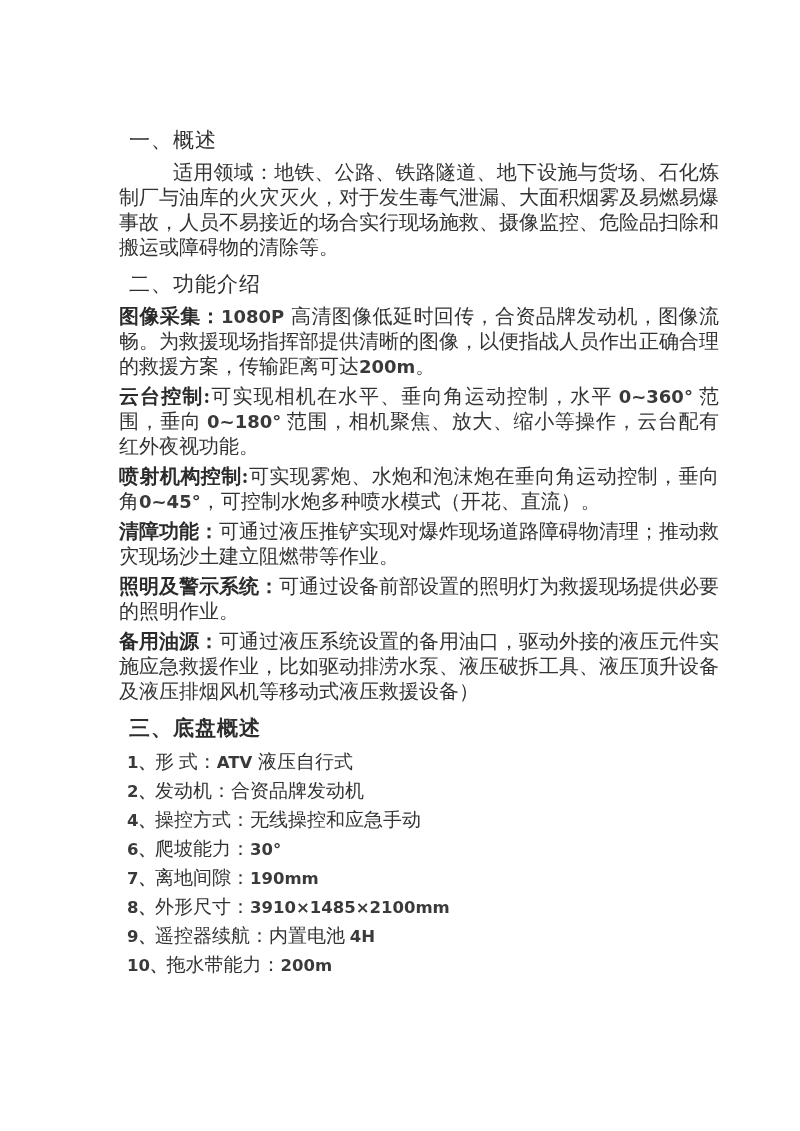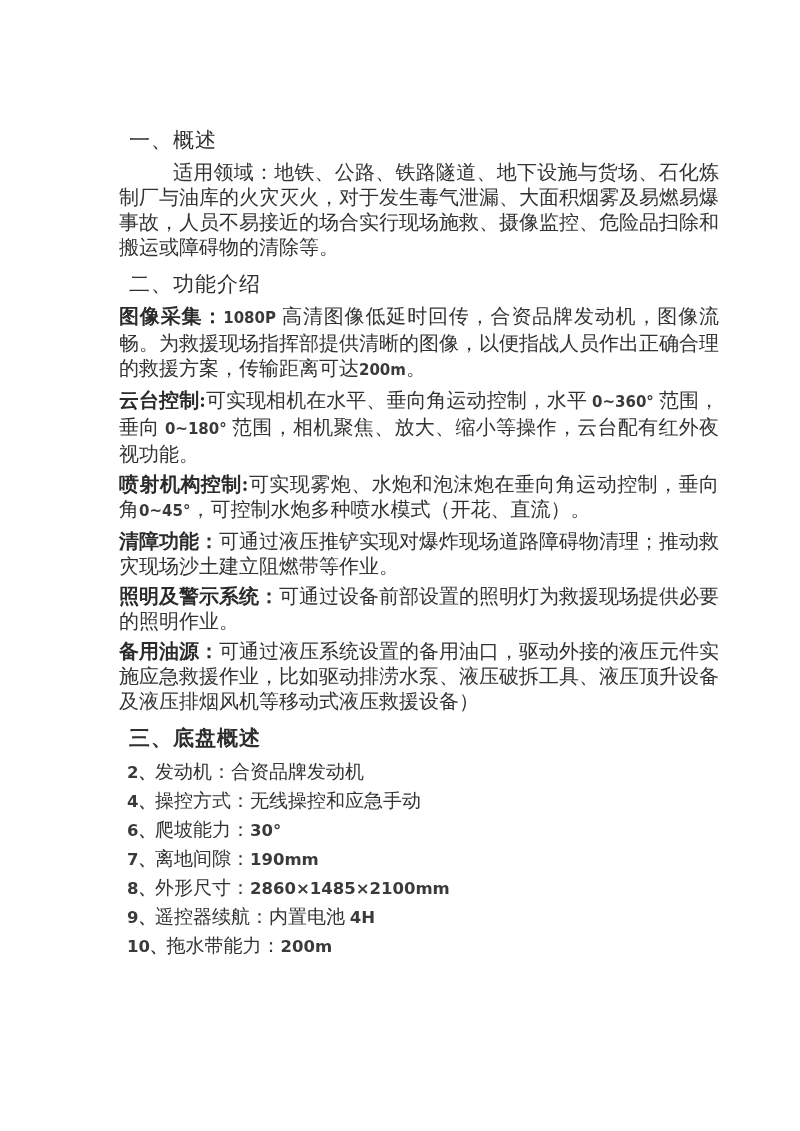--- a/index.html
+++ b/index.html
@@ -49,21 +49,21 @@
   .seg-normal {
     font-weight: 400;
   }
   .seg-bold {
     font-weight: 700;
     color: #2b2b2b;
   }
   .seg-sans {
     font-family: "DejaVu Sans", "Liberation Sans", sans-serif;
     font-weight: 600;
-    font-size: 15px;
+    font-size: 18px;
     color: #3a3a3a;
   }
   .list-item {
     font-size: 19px;
     line-height: 28px;
     padding-left: 8px;
     margin: 0;
     white-space: pre-wrap;
   }
   .list-item .seg-sans {
@@ -78,21 +78,22 @@
       <h2 class="sec-heading">一、概述</h2>
       <p class="para indent"><span class="seg-normal">适用领域：地铁、公路、铁路隧道、地下设施与货场、石化炼制厂与油库的火灾灭火，对于发生毒气泄漏、大面积烟雾及易燃易爆事故，人员不易接近的场合实行现场施救、摄像监控、危险品扫除和搬运或障碍物的清除等。</span></p>
       <h2 class="sec-heading">二、功能介绍</h2>
       <p class="para"><span class="seg-bold">图像采集：</span><span class="seg-sans">1080P </span><span class="seg-normal">高清图像低延时回传，合资品牌发动机，图像流畅。为救援现场指挥部提供清晰的图像，以便指战人员作出正确合理的救援方案，传输距离可达</span><span class="seg-sans">200m</span><span class="seg-normal">。</span></p>
       <p class="para"><span class="seg-bold">云台控制:</span><span class="seg-normal">可实现相机在水平、垂向角运动控制，水平 </span><span class="seg-sans">0~360°</span><span class="seg-normal"> 范围，垂向 </span><span class="seg-sans">0~180°</span><span class="seg-normal"> 范围，相机聚焦、放大、缩小等操作，云台配有红外夜视功能。</span></p>
       <p class="para"><span class="seg-bold">喷射机构控制:</span><span class="seg-normal">可实现雾炮、水炮和泡沫炮在垂向角运动控制，垂向角</span><span class="seg-sans">0~45°</span><span class="seg-normal">，可控制水炮多种喷水模式（开花、直流）。</span></p>
       <p class="para"><span class="seg-bold">清障功能：</span><span class="seg-normal">可通过液压推铲实现对爆炸现场道路障碍物清理；推动救灾现场沙土建立阻燃带等作业。</span></p>
       <p class="para"><span class="seg-bold">照明及警示系统：</span><span class="seg-normal">可通过设备前部设置的照明灯为救援现场提供必要的照明作业。</span></p>
       <p class="para"><span class="seg-bold">备用油源：</span><span class="seg-normal">可通过液压系统设置的备用油口，驱动外接的液压元件实施应急救援作业，比如驱动排涝水泵、液压破拆工具、液压顶升设备及液压排烟风机等移动式液压救援设备）</span></p>
       <h2 class="sec-heading strong">三、底盘概述</h2>
+      <div class="list-item"><span class="seg-sans">1、</span><span class="seg-normal">形 式：</span><span class="seg-sans">ATV </span><span class="seg-normal">液压自行式</span></div>
       <div class="list-item"><span class="seg-sans">2、</span><span class="seg-normal">发动机：合资品牌发动机</span></div>
       <div class="list-item"><span class="seg-sans">4、</span><span class="seg-normal">操控方式：无线操控和应急手动</span></div>
       <div class="list-item"><span class="seg-sans">6、</span><span class="seg-normal">爬坡能力：</span><span class="seg-sans">30°</span></div>
       <div class="list-item"><span class="seg-sans">7、</span><span class="seg-normal">离地间隙：</span><span class="seg-sans">190mm</span></div>
-      <div class="list-item"><span class="seg-sans">8、</span><span class="seg-normal">外形尺寸：</span><span class="seg-sans">2860×1485×2100mm</span></div>
+      <div class="list-item"><span class="seg-sans">8、</span><span class="seg-normal">外形尺寸：</span><span class="seg-sans">3910×1485×2100mm</span></div>
       <div class="list-item"><span class="seg-sans">9、</span><span class="seg-normal">遥控器续航：内置电池 </span><span class="seg-sans">4H</span></div>
       <div class="list-item"><span class="seg-sans">10、</span><span class="seg-normal">拖水带能力：</span><span class="seg-sans">200m</span></div>
     </div>
 </div>
 
 </body></html>

